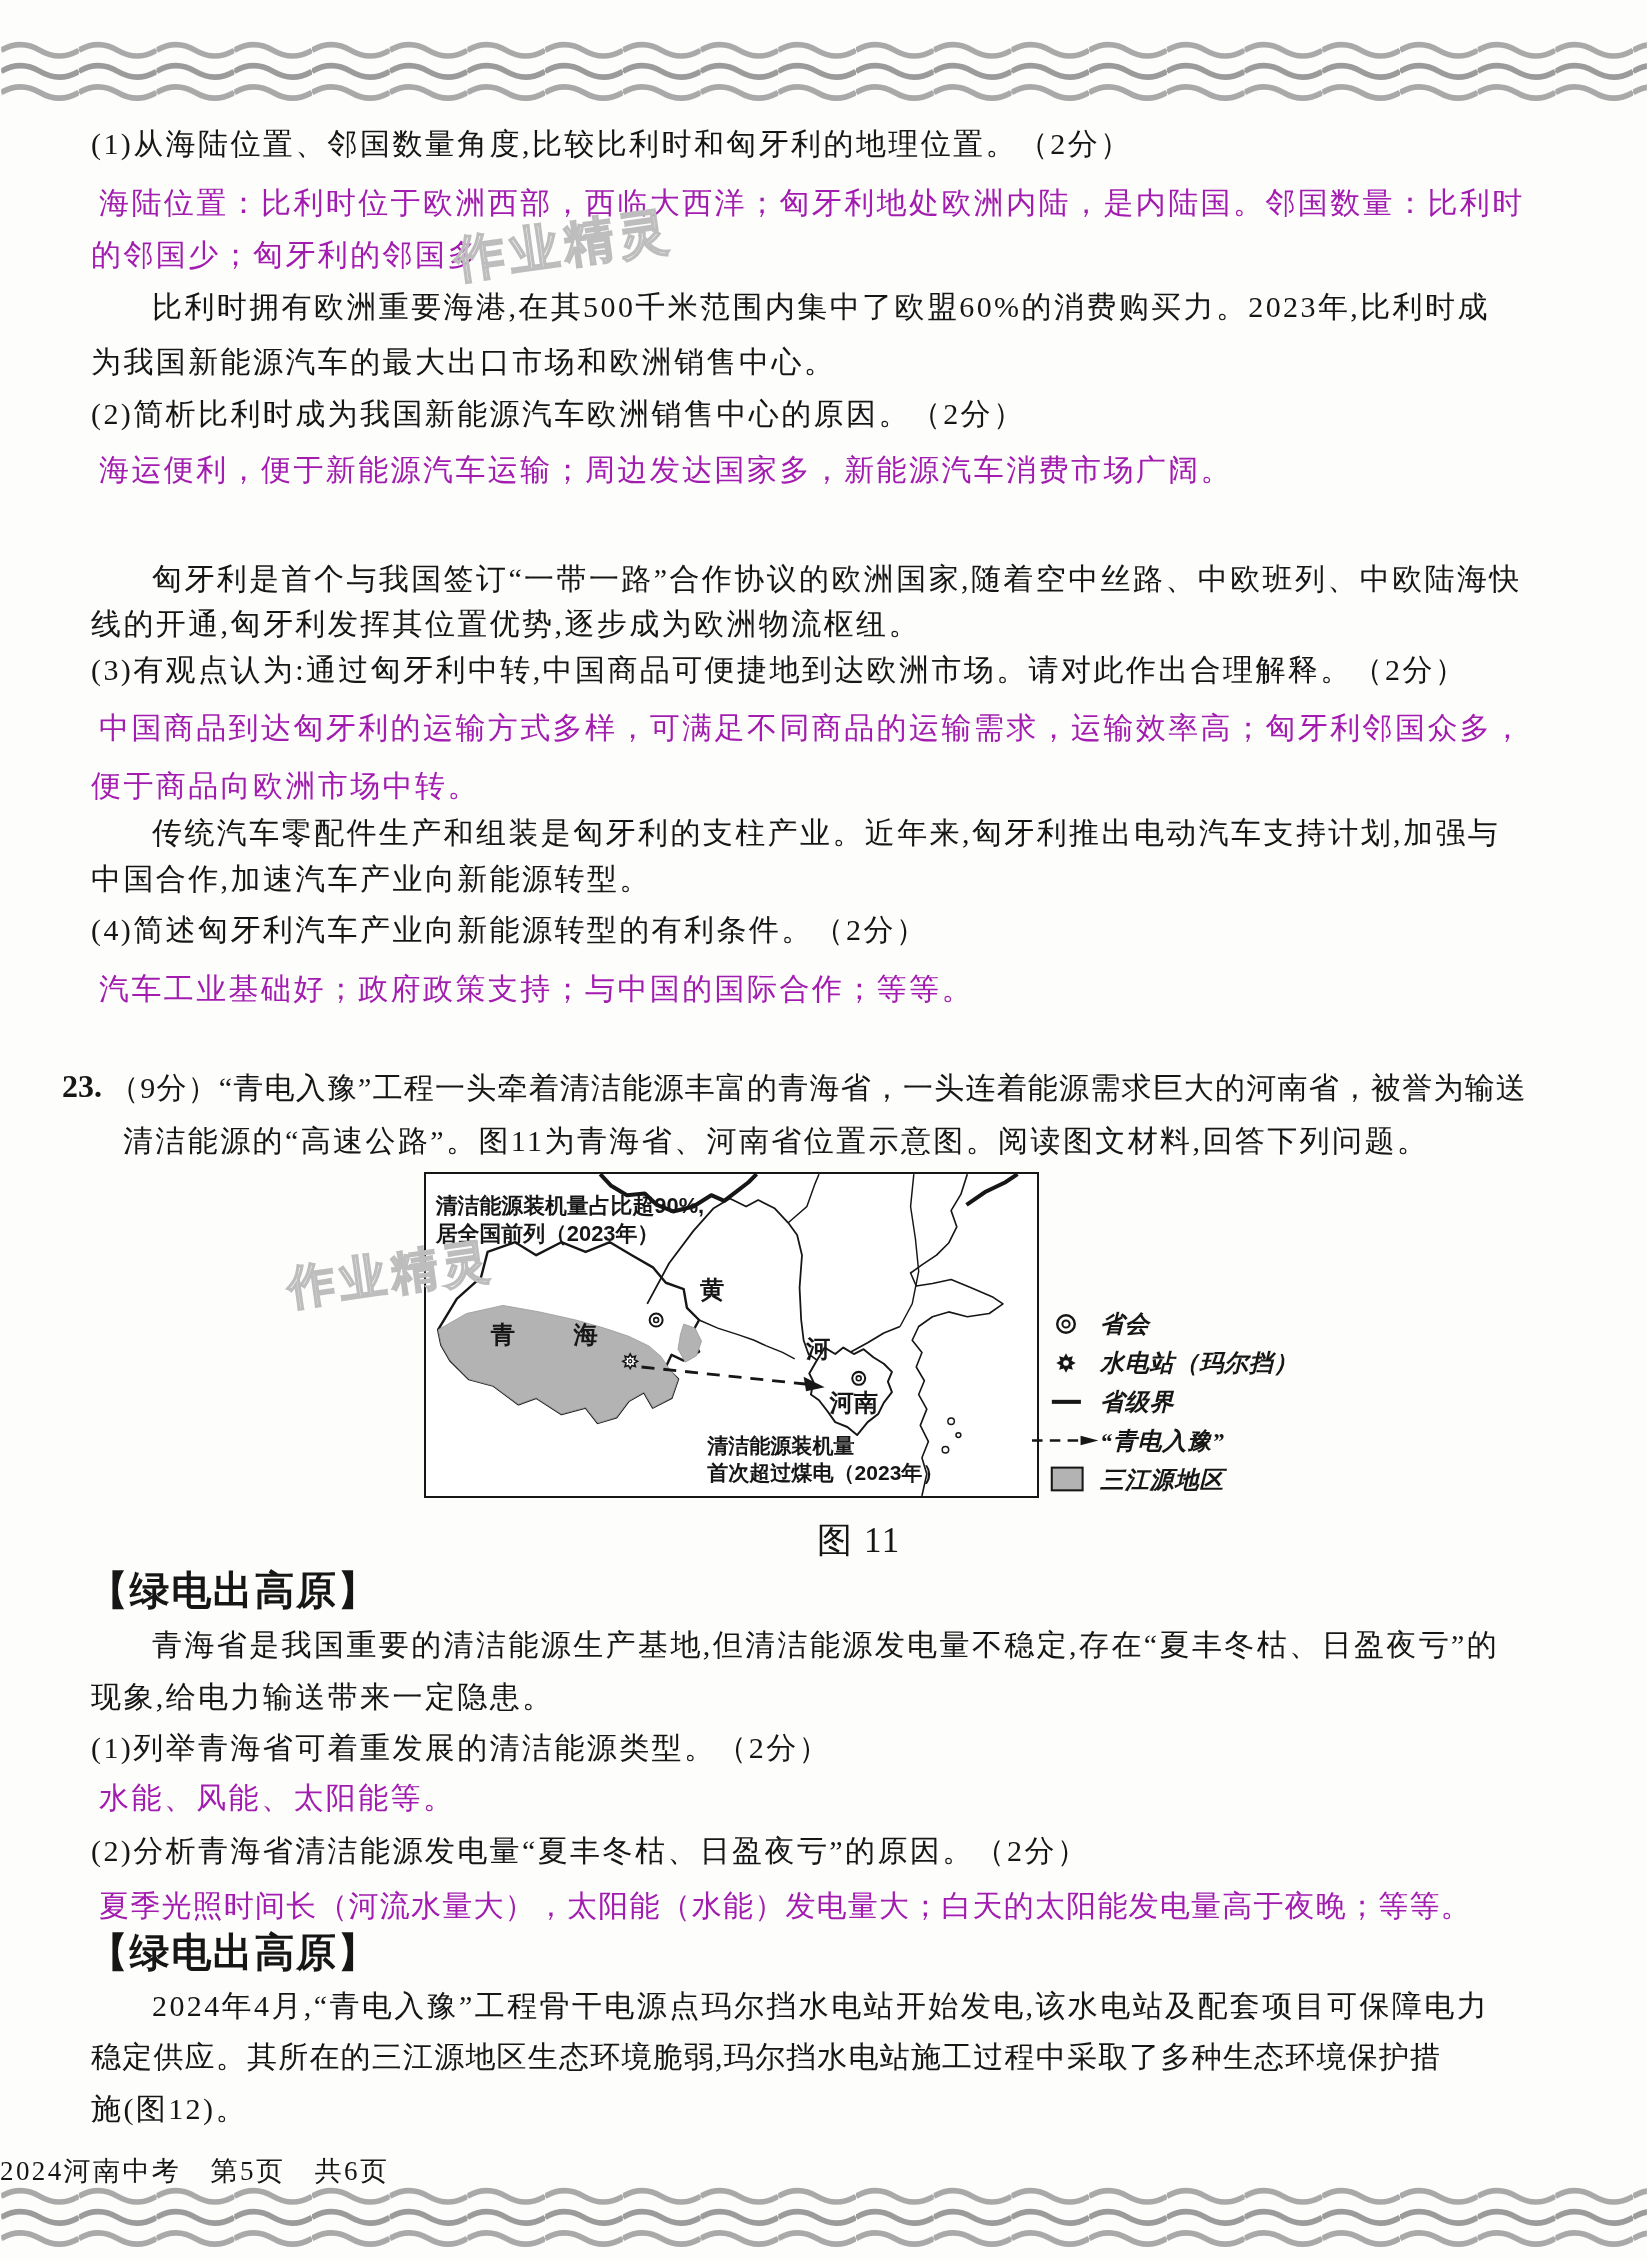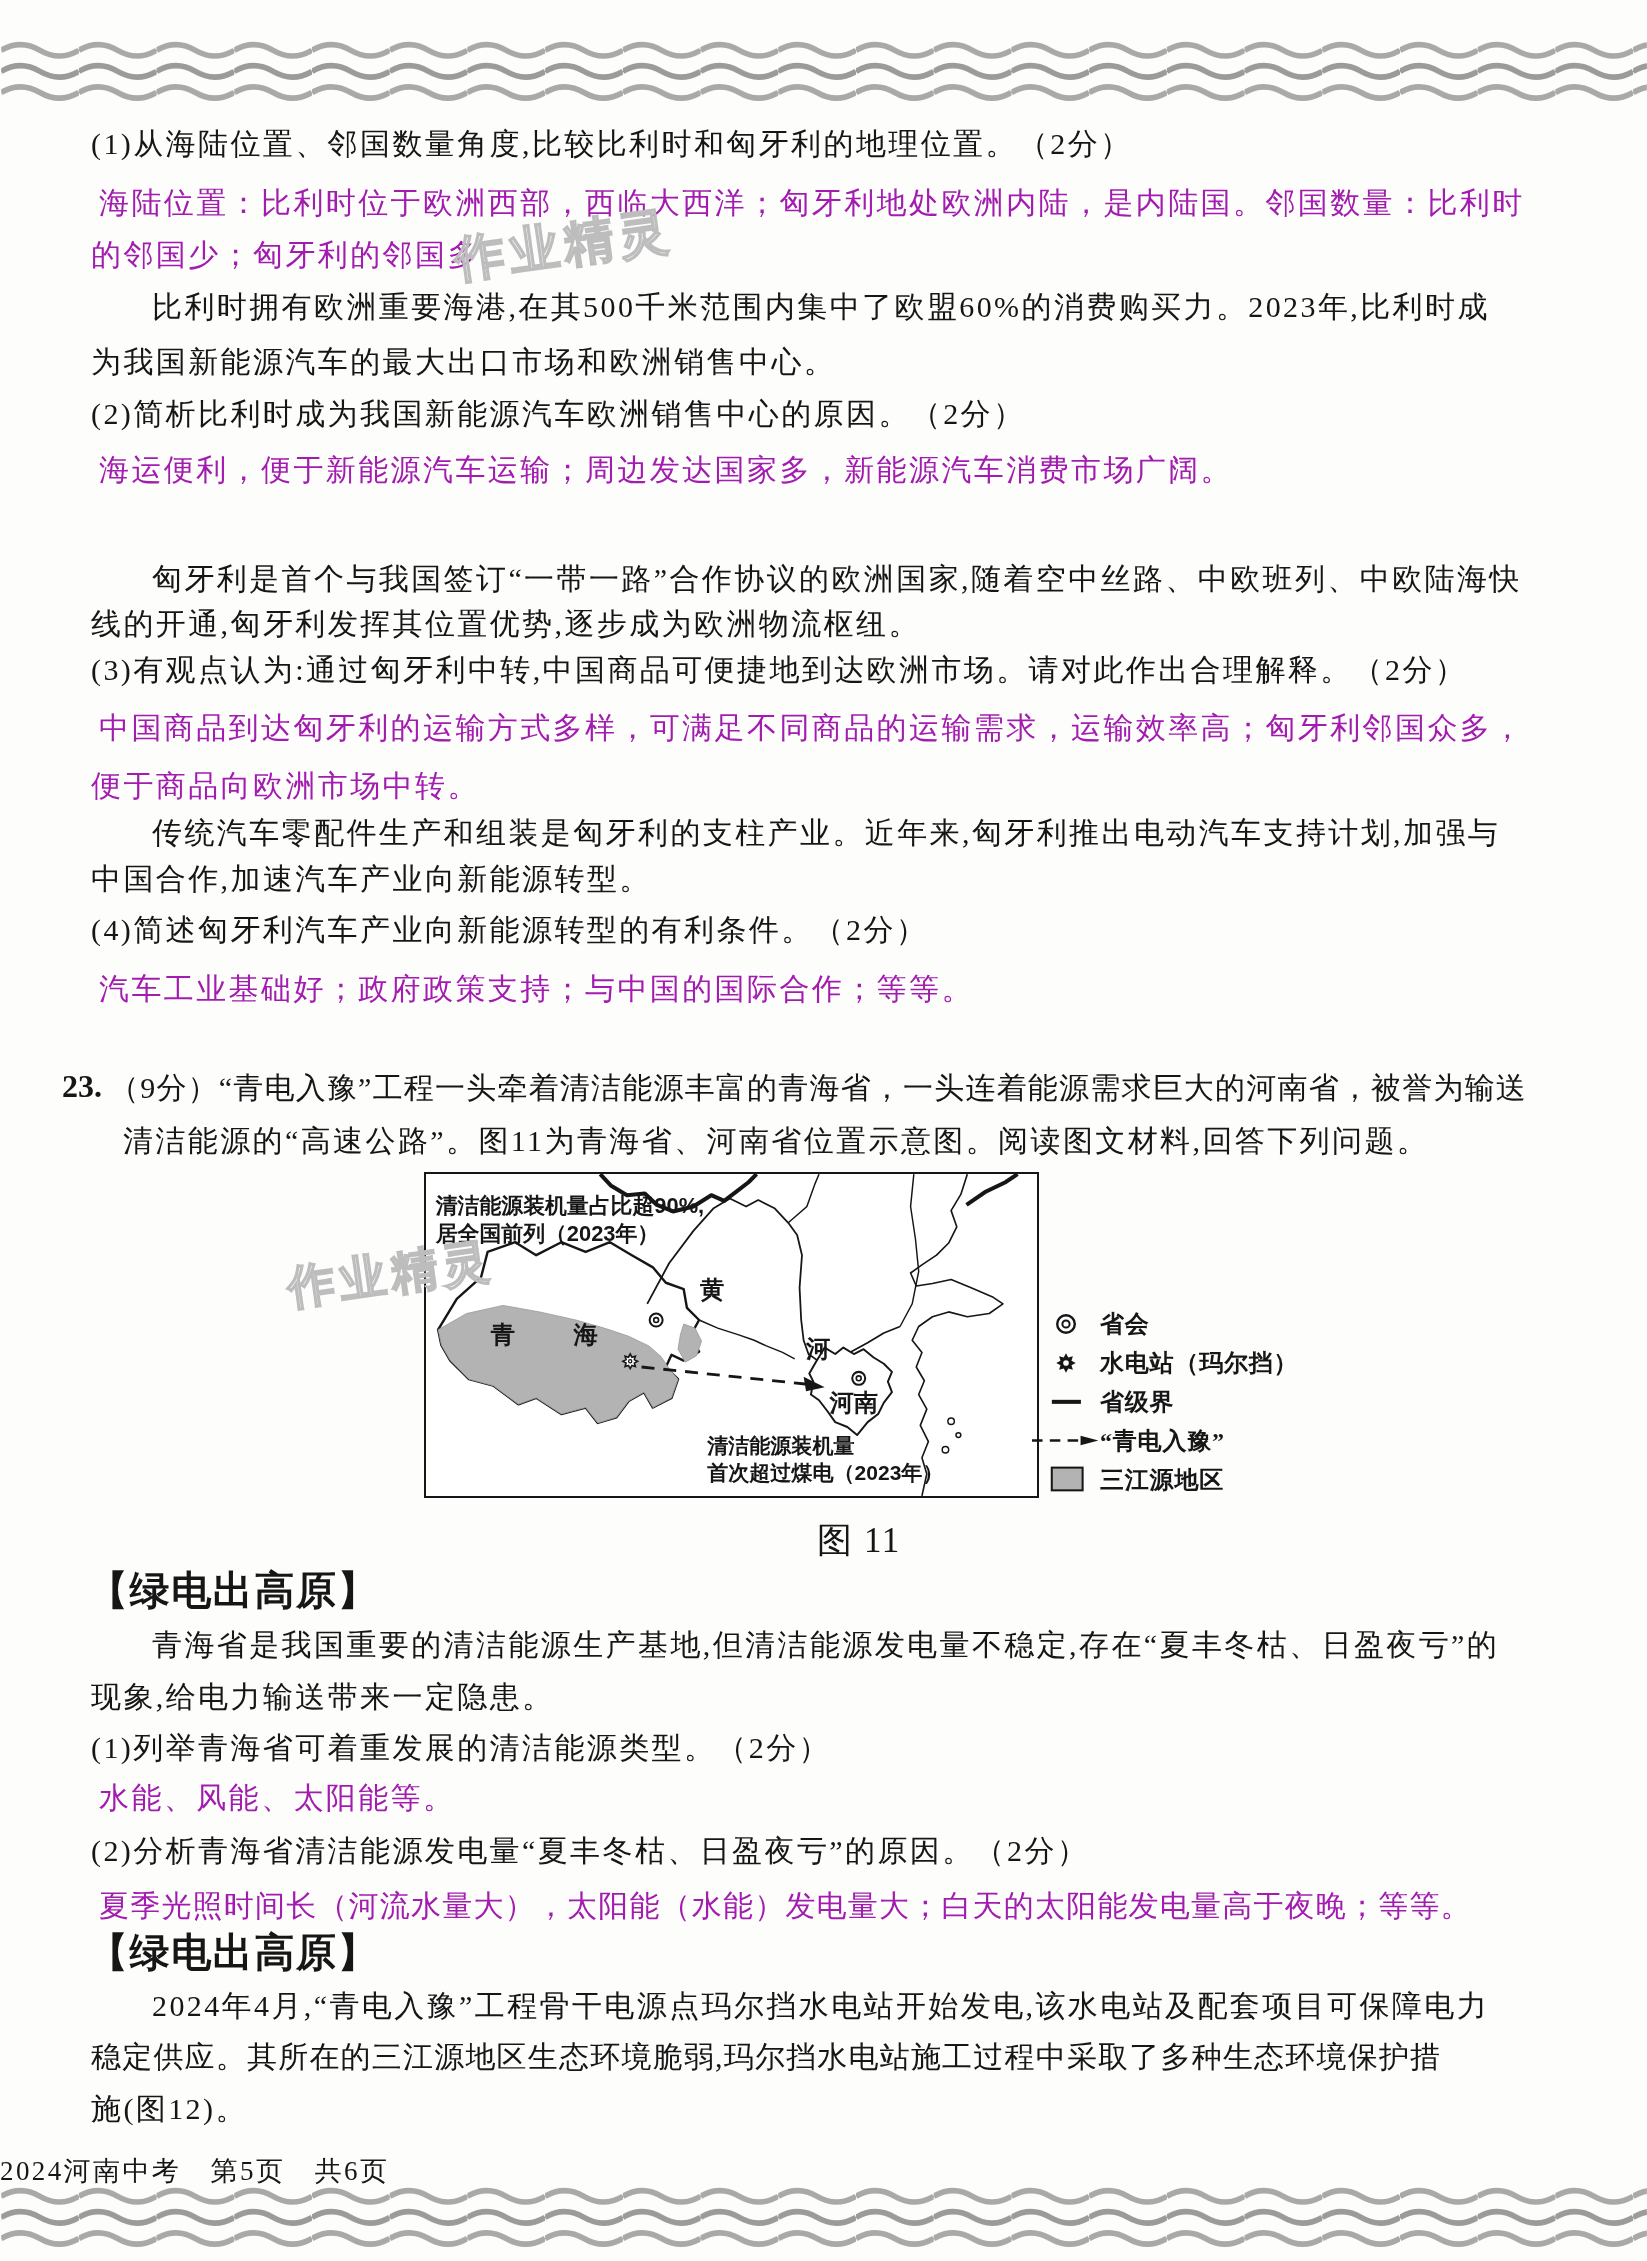--- a/index.html
+++ b/index.html
@@ -19,21 +19,21 @@
     position:absolute;font-family:"Liberation Sans","DejaVu Sans",sans-serif;
     font-weight:bold;color:rgba(255,255,255,0.25);
     -webkit-text-stroke:1.6px #bdbdbd;text-stroke:1.6px #bdbdbd;
     letter-spacing:4.9px;transform:rotate(-8deg);z-index:30;pointer-events:none;
   }
   .figure-box{
     position:absolute;left:424px;top:1172px;width:611px;height:322px;
     border:2.4px solid #161616;background:#fff;box-sizing:content-box;
   }
   .legend{position:absolute;left:1050px;top:1304px;width:349px;}
-  .leg-row{display:flex;align-items:center;height:39px;}
+  .leg-row{display:flex;align-items:center;height:39px;font-style:italic;}
   .leg-sym{width:50px;display:flex;align-items:center;justify-content:flex-start;flex:0 0 50px;}
   .leg-label{font-size:24px;font-weight:600;letter-spacing:0.8px;}
   .caption{position:absolute;left:778px;top:1517px;width:162px;text-align:center;font-size:35px;letter-spacing:1.6px;}
   .footer{position:absolute;left:0;top:2153px;width:100%;text-align:left;font-size:27px;letter-spacing:2.4px;}
   svg text{font-family:"Liberation Sans","DejaVu Sans",sans-serif;}
 </style>
 </head>
 <body>
 
 <svg class="waves" style="top:39px" width="1648" height="68" viewBox="0 0 2033 84">

